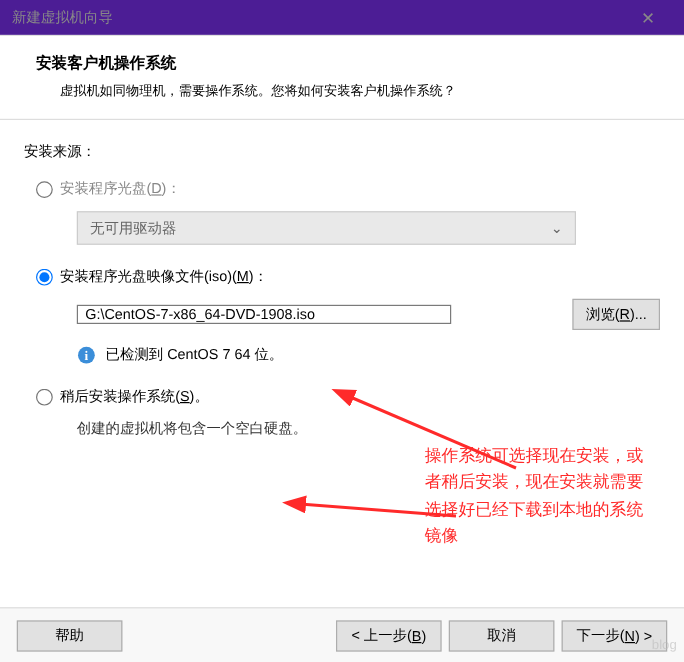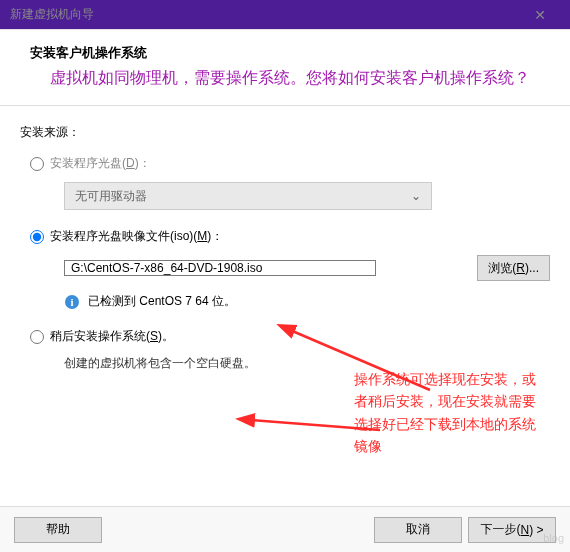--- a/index.html
+++ b/index.html
@@ -2,28 +2,28 @@
 <html><head>
 <meta charset="utf-8">
 <style>
   * { box-sizing: border-box; margin: 0; padding: 0; }
   body { font-family: "Microsoft YaHei", "Segoe UI", sans-serif; font-size: 12px; color: #000; background: #fff; width: 570px; height: 552px; position: relative; overflow: hidden; }
   .titlebar { height: 30px; display: flex; align-items: center; padding: 0 10px; background: #4c1d95; border-bottom: 1px solid #e0e0e0; }
   .titlebar .title { flex: 1; color: #888; font-size: 12px; }
   .titlebar .close { width: 40px; text-align: center; color: #888; font-size: 14px; cursor: pointer; }
   .header { padding: 14px 30px 16px 30px; border-bottom: 1px solid #ddd; background: #fff; }
   .header .h1 { font-weight: bold; font-size: 13px; margin-bottom: 6px; }
-  .header .sub { font-size: 16px; color: #a21caf; padding-left: 20px; }
+  .header .sub { font-size: 11px; color: #000000; padding-left: 20px; }
   .content { padding: 18px 20px 10px 20px; }
   .section-label { margin-bottom: 14px; }
   .radio-row { display: flex; align-items: center; margin: 6px 0 10px 10px; }
   .radio-row input[type=radio] { margin-right: 6px; width: 14px; height: 14px; }
   .radio-row label { color: #000; }
   .radio-row label.disabled { color: #888; }
-  .combo { margin: 0 0 18px 44px; width: 368px; height: 28px; background: #e9e9e9; border: 1px solid #ccc; display: flex; align-items: center; padding: 0 10px; color: #666; position: relative; text-align: center; }
+  .combo { margin: 0 0 18px 44px; width: 416px; height: 28px; background: #e9e9e9; border: 1px solid #ccc; display: flex; align-items: center; padding: 0 10px; color: #666; position: relative; text-align: center; }
   .combo .arrow { position: absolute; right: 10px; color: #666; }
   .iso-row { display: flex; align-items: center; gap: 8px; margin: 0 0 12px 44px; }
   .iso-input { flex: 0 0 312px; height: 16px; border: 1px solid #7a7a7a; background: #fff; padding: 0 6px; font-size: 12px; display: flex; align-items: center; }
   .btn { height: 26px; padding: 0 10px; background: #e1e1e1; border: 1px solid #adadad; font-size: 12px; display: inline-flex; align-items: center; justify-content: center; cursor: pointer; font-family: inherit; }
   .detect-row { display: flex; align-items: center; margin: 0 0 18px 44px; gap: 8px; }
   .info-icon { width: 16px; height: 16px; display: inline-flex; align-items: center; justify-content: center; }
   .hint { margin: 6px 0 10px 44px; color: #333; }
   .footer { position: absolute; bottom: 0; left: 0; right: 0; height: 46px; border-top: 1px solid #ddd; display: flex; align-items: center; padding: 0 14px; gap: 6px; background: #f8f8f8; }
   .footer .spacer { flex: 1; }
   .footer .btn { min-width: 88px; text-align: center; }
@@ -91,20 +91,25 @@
     <label>
       <span>稍后安装操作系统(</span><span class="u">S</span><span>)。</span>
     </label>
   </div>
   <div class="hint">创建的虚拟机将包含一个空白硬盘。</div>
 </div>
 
 <div class="footer">
   <button class="btn">帮助</button>
   <div class="spacer"></div>
+  <button class="btn">
+    <span>&lt; 上一步(</span>
+      <span class="u">B</span>
+      <span>)</span>
+  </button>
   <button class="btn">取消</button>
   <button class="btn">
     <span>下一步(</span>
       <span class="u">N</span>
       <span>) &gt;</span>
   </button>
 </div>
 
 <svg class="arrows">
   <defs>

